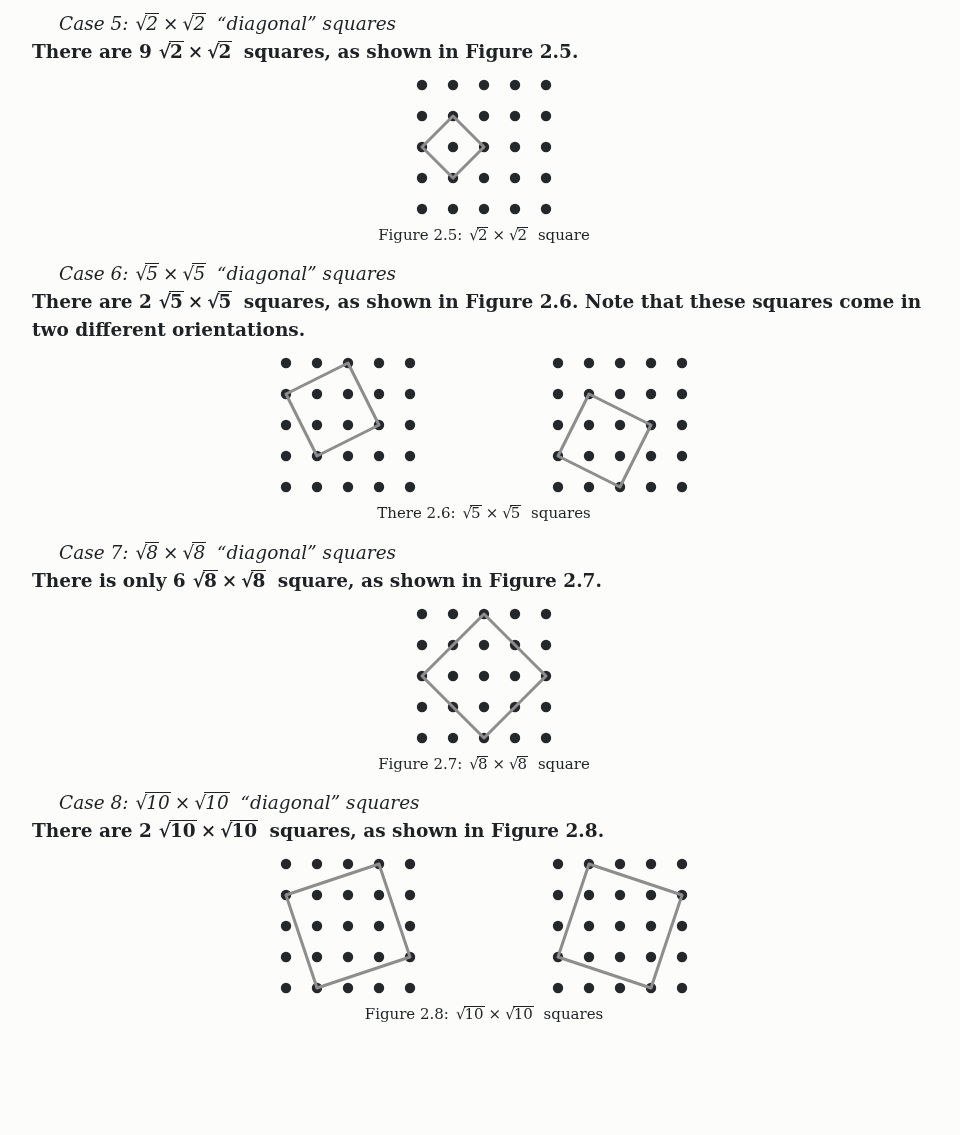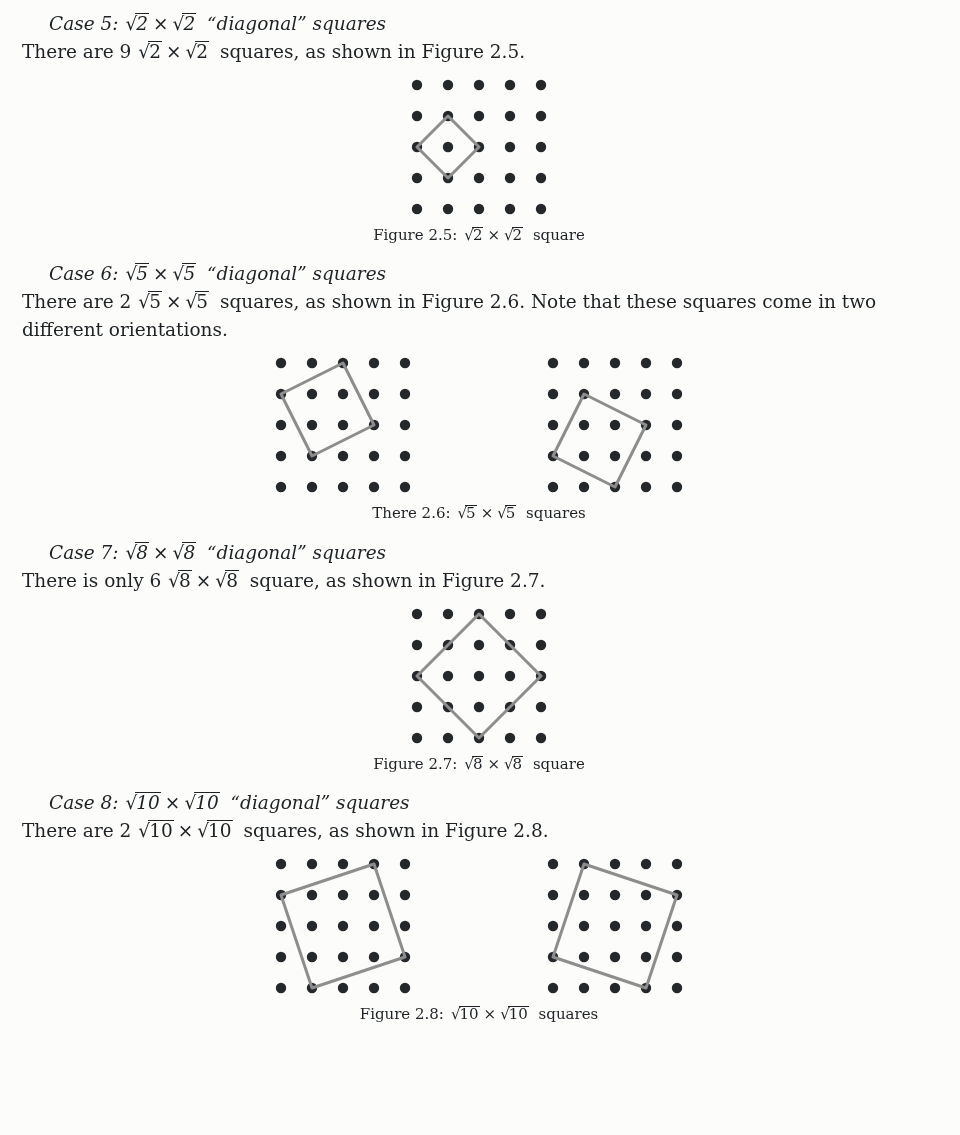--- a/index.html
+++ b/index.html
@@ -3,33 +3,34 @@
 <meta charset="utf-8">
 <style>
   html, body { margin: 0; padding: 0; }
   body {
     width: 960px; height: 1135px;
     background: #fcfcfb;
     color: #1e2224;
     font-family: "DejaVu Serif", "Liberation Serif", serif;
     overflow: hidden;
   }
-  .page { padding: 8px 24px 0 22px; }
+  .page { padding: 8px 24px 0 32px; }
   .section { margin-bottom: 4px; }
   .case-heading {
     font-style: italic;
     font-size: 18.5px;
     line-height: 1.5;
     margin: 10px 0 0 27px;
   }
   .section:first-child .case-heading { margin-top: 2px; }
   .body-text {
     font-size: 18.5px;
     line-height: 1.52;
     margin: 0;
+    font-weight: bold;
   }
   .figure-row {
     display: flex;
     justify-content: center;
     align-items: center;
     gap: 122px;
     margin: 6px 0 2px;
   }
   .caption {
     text-align: center;

